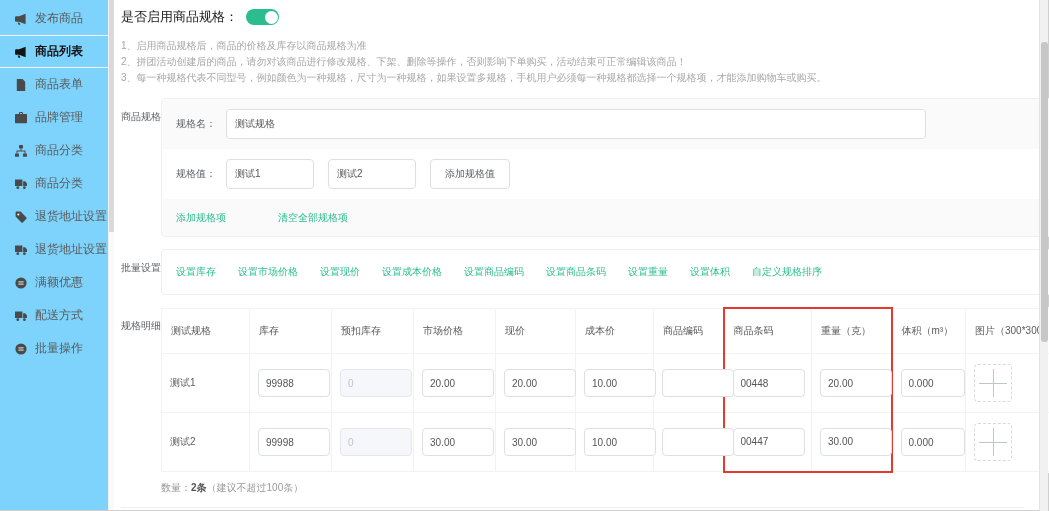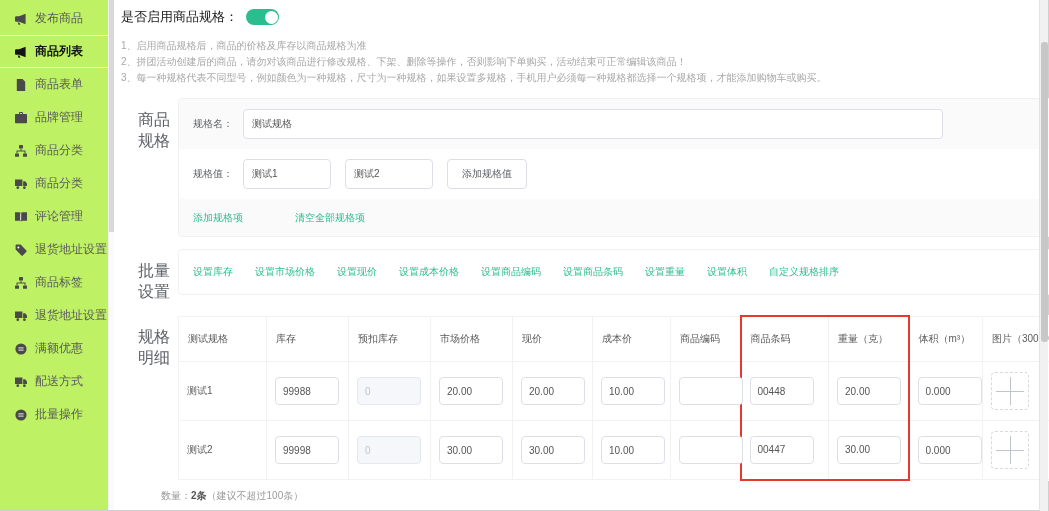--- a/index.html
+++ b/index.html
@@ -5,42 +5,42 @@
   * { box-sizing: border-box; margin: 0; padding: 0; }
   html,body { width:1049px; height:511px; overflow:hidden; }
   body {
     font-family: "Liberation Sans", "DejaVu Sans", sans-serif;
     background:#fff; color:#333; font-size:10px;
   }
   .window { display:flex; width:1049px; height:511px; background:#fff;
     border-right:1px solid #cfcfcf; border-bottom:1px solid #cfcfcf; position:relative; }
 
   
-  .sidebar { width:114px; flex-shrink:0; position:relative; padding-top:2px; background:#bef264; }
+  .sidebar { width:114px; flex-shrink:0; position:relative; padding-top:2px; background:#7dd3fc; }
   .side-scroll { position:absolute; right:0; top:0; width:6px; height:100%;
     background:#fafafa; border-left:1px solid #f1f1f1; }
   .side-scroll .thumb { position:absolute; top:0; left:0; width:100%; height:232px; background:#d9d9d9; }
   .side-item { height:33px; display:flex; align-items:center; gap:8px; padding-left:15px;
     font-size:12px; color:#5a5a5a; cursor:pointer; white-space:nowrap; }
   .side-item .sicon { width:12px; height:12px; fill:#4a4a4a; flex-shrink:0; }
   .side-item.active { color:#141414; font-weight:bold;
     border-top:1px solid #f2f2f2; border-bottom:1px solid #f2f2f2;align-items:center; }
   .side-item.active .sicon { fill:#141414; }
 
   
   .main { flex:1; position:relative; padding:8px 22px 0 7px; }
   .page-head { display:flex; align-items:center; gap:8px; }
   .page-title { font-size:13px; font-weight:normal; color:#1a1a1a; }
   .toggle { width:33px; height:16px; border-radius:9px; background:#2cbd8e; position:relative; cursor:pointer; flex-shrink:0; }
   .toggle .knob { position:absolute; right:1.5px; top:1.5px; width:13px; height:13px; border-radius:50%; background:#fff; }
 
   .tips { margin-top:12px; color:#a8a8a8; font-size:10px; line-height:16px; }
 
   .sec { display:flex; align-items:flex-start; margin-top:12px; }
-  .sec-label { width:40px; flex-shrink:0; color:#5f6368; padding-top:12px; font-size:16px;margin-left:17px; }
+  .sec-label { width:40px; flex-shrink:0; color:#5f6368; padding-top:12px; font-size:10px; }
   .sec-box { flex:1; border:1px solid #f0f0f0; border-radius:4px; overflow:hidden; background:#fff; }
 
   .spec-row { display:flex; align-items:center; padding:10px 14px; }
   .spec-row.gray { background:#fafafa; }
   .fld-label { color:#5f6368; margin-right:10px; white-space:nowrap; }
   input.txt { height:30px; border:1px solid #dcdfe6; border-radius:4px; background:#fff;
     padding:0 8px; font-size:10px; color:#555; font-family:inherit; outline:none; }
   .spec-name-input { width:700px; }
   .spec-val-input { width:88px; margin-right:14px; }
   .btn-plain { height:30px; padding:0 14px; background:#fff; border:1px solid #dcdfe6;
@@ -51,21 +51,21 @@
 
   .batch-box { flex:1; border:1px solid #f0f0f0; border-radius:4px; background:#fff;
     padding:15px 14px; display:flex; flex-wrap:wrap; gap:22px; }
 
   
   .table-wrap { flex:1; }
   table.spec-table { width:100%; border-collapse:collapse; table-layout:fixed; background:#fff; }
   .spec-table th { font-weight:normal; text-align:left; color:#5a5a5a; font-size:10px;
     padding:15px 9px; border:1px solid #f2f2f2; background:#fff; white-space:nowrap; overflow:hidden; }
   .spec-table td { padding:10px 8px; border:1px solid #f2f2f2; color:#5a5a5a; }
-  .spec-table input.cell-input { width:64px; height:28px; border:1px solid #dcdfe6; border-radius:4px;
+  .spec-table input.cell-input { width:72px; height:28px; border:1px solid #dcdfe6; border-radius:4px;
     padding:0 7px; font-size:10px; color:#555; font-family:inherit; outline:none; }
   .spec-table input.cell-input:disabled { background:#f5f7fa; border-color:#e4e7ed; color:#c0c4cc; }
   .upload { width:38px; height:38px; border:1px dashed #d9d9d9; border-radius:4px;
     position:relative; cursor:pointer; background:#fff; }
   .upload .plus-h, .upload .plus-v { position:absolute; background:#c0c4cc; }
   .upload .plus-h { left:4px; right:4px; top:50%; height:1px; }
   .upload .plus-v { top:4px; bottom:4px; left:50%; width:1px; }
 
   
   .red-l { border-left:2px solid #e6392e !important; }
@@ -162,35 +162,23 @@
       <span>商品分类</span>
     </div>
     <div class="side-item">
       <svg class="sicon" viewBox="0 0 12 12">
           <use href="#i-truck"></use>
         </svg>
       <span>商品分类</span>
     </div>
     <div class="side-item">
       <svg class="sicon" viewBox="0 0 12 12">
-          <use href="#i-book"></use>
-        </svg>
-      <span>评论管理</span>
-    </div>
-    <div class="side-item">
-      <svg class="sicon" viewBox="0 0 12 12">
           <use href="#i-tag"></use>
         </svg>
       <span>退货地址设置</span>
-    </div>
-    <div class="side-item">
-      <svg class="sicon" viewBox="0 0 12 12">
-          <use href="#i-sitemap"></use>
-        </svg>
-      <span>商品标签</span>
     </div>
     <div class="side-item">
       <svg class="sicon" viewBox="0 0 12 12">
           <use href="#i-truck"></use>
         </svg>
       <span>退货地址设置</span>
     </div>
     <div class="side-item">
       <svg class="sicon" viewBox="0 0 12 12">
           <use href="#i-coin"></use>

